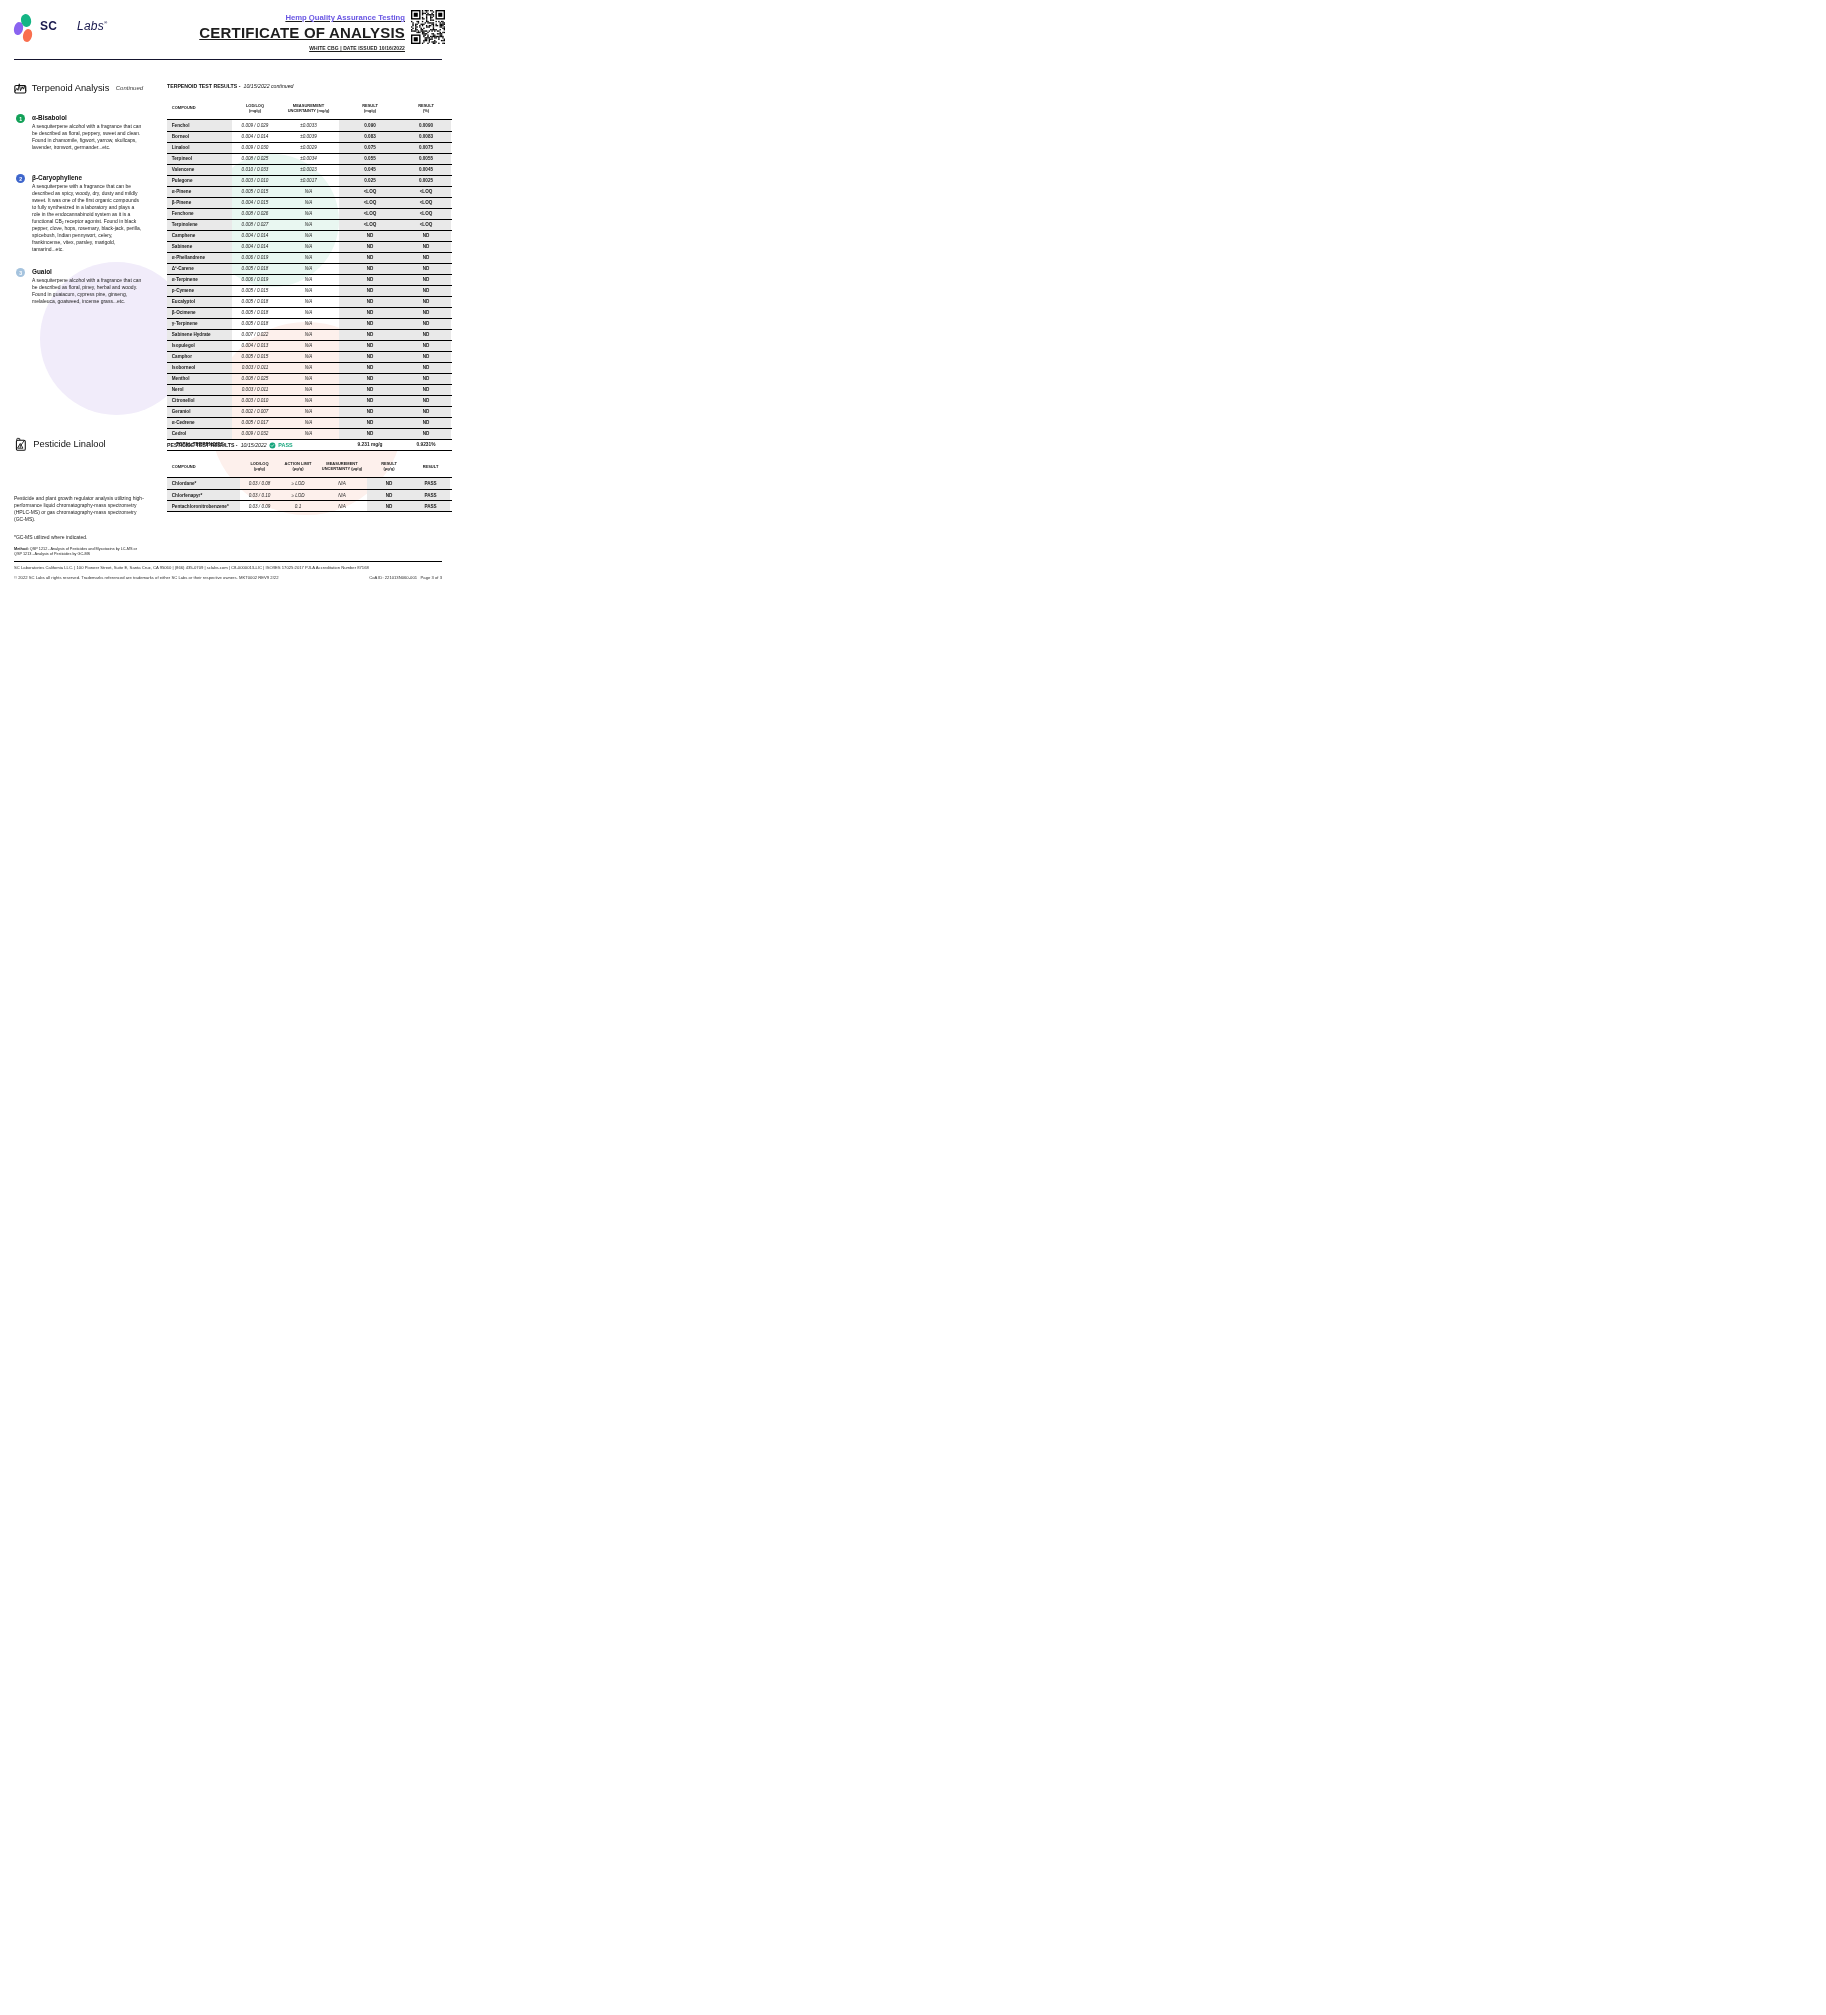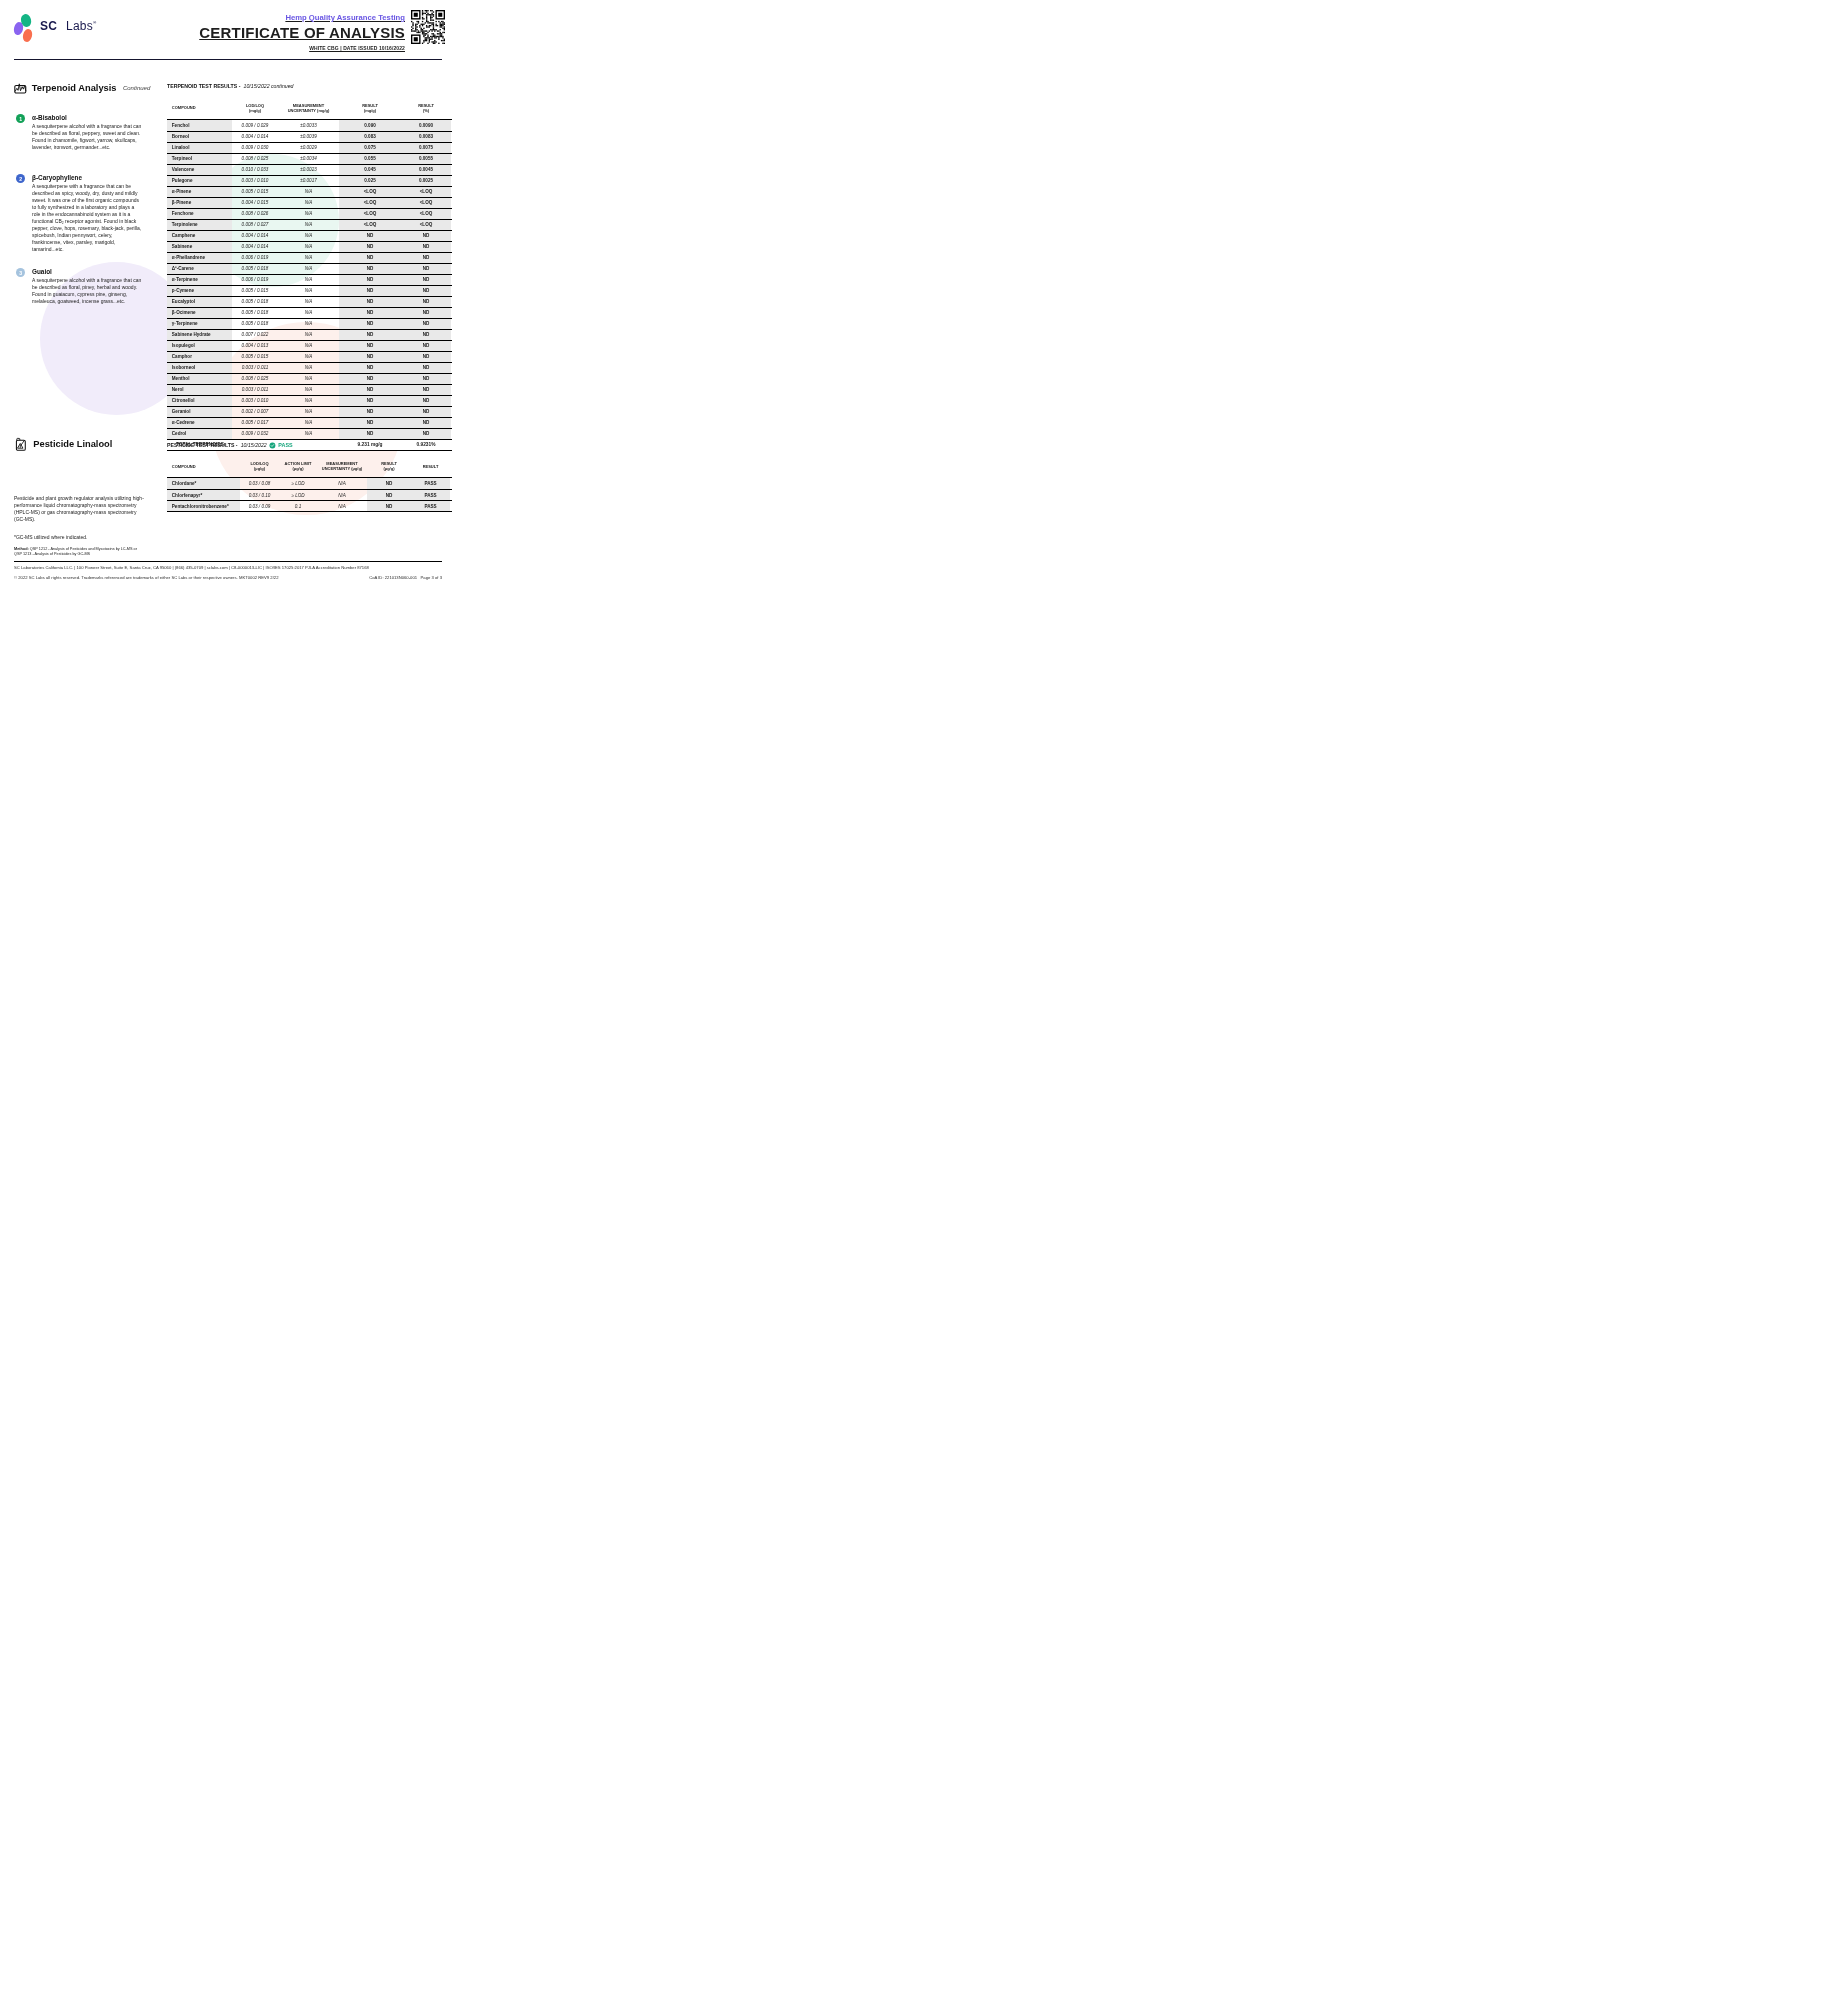--- a/index.html
+++ b/index.html
@@ -17,33 +17,33 @@
 
   
   .logo { position:absolute; left:14px; top:12px; height:32px; }
   .logo-mark { position:absolute; left:0; top:2.4px; width:22.6px; height:26.6px; }
   .petal { position:absolute; border-radius:50%; }
   .petal-purple { left:0px; top:8px; width:8.5px; height:13.3px; background:#8a64f0; transform:rotate(14deg); }
   .petal-green  { left:6.9px; top:0px;  width:10px; height:12.5px; background:#14b585; transform:rotate(-14deg); }
   .petal-orange { left:8.9px; top:14.5px; width:8.9px; height:13.3px; background:#f96f4f; transform:rotate(14deg); }
   .logo-text { position:absolute; left:26px; top:7.3px; font-size:12px; color:#1a1a4e; letter-spacing:0.2px; white-space:nowrap; }
   .logo-sc { font-weight:800; }
-  .logo-labs { font-weight:500; margin-left:9px; }
+  .logo-labs { font-weight:500; margin-left:20px;font-style:italic; }
   .logo-reg { font-size:4.4px; vertical-align:5.6px; font-weight:700; }
 
   .head-right { position:absolute; right:52px; top:13px; text-align:right;text-decoration:underline; }
   .head-program { font-size:7.7px; font-weight:700; color:#6a57e3; }
   .head-title { font-size:15px; font-weight:700; color:#1e1e1e; letter-spacing:0.2px; margin-top:1.6px; }
   .head-sub { font-size:5px; font-weight:700; color:#1e1e1e; margin-top:4.8px; letter-spacing:0.1px; }
   .qr { position:absolute; left:411px; top:9.7px; width:34px; height:34px; }
   .head-rule { position:absolute; left:14px; top:59px; width:428px; height:0.8px; background:#15152e; }
 
   
   .sec-head { position:absolute; display:flex; align-items:center; gap:4.8px; }
-  .sec-title { font-size:9.3px; font-weight:700; color:#111; }
+  .sec-title { font-size:9.3px; font-weight:400; color:#111; }
   .sec-cont { font-size:6px; font-style:italic; font-weight:400; color:#3c3c3c; margin-left:1.6px; }
 
   .item { position:absolute; left:14px; width:129px; }
   .badge { position:absolute; left:2px; top:0px; width:9.3px; height:9.3px; border-radius:50%;
            color:#fff; font-size:5.2px; font-weight:700; display:flex; align-items:center; justify-content:center; }
   .badge-1 { background:#13a158; }
   .badge-2 { background:#3e66cc; }
   .badge-3 { background:#a5c3de; }
   .item-name { margin-left:18px; font-size:6.4px; font-weight:700; color:#111; }
   .item-desc { margin-left:18px; margin-top:2.4px; width:110px; font-size:5px; line-height:6.9px; color:#222; }

